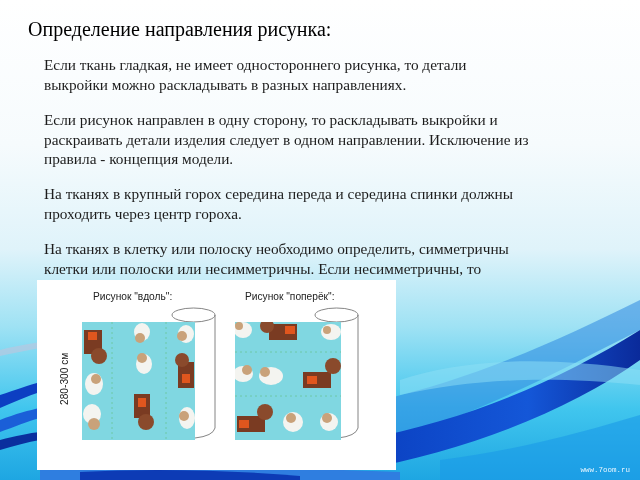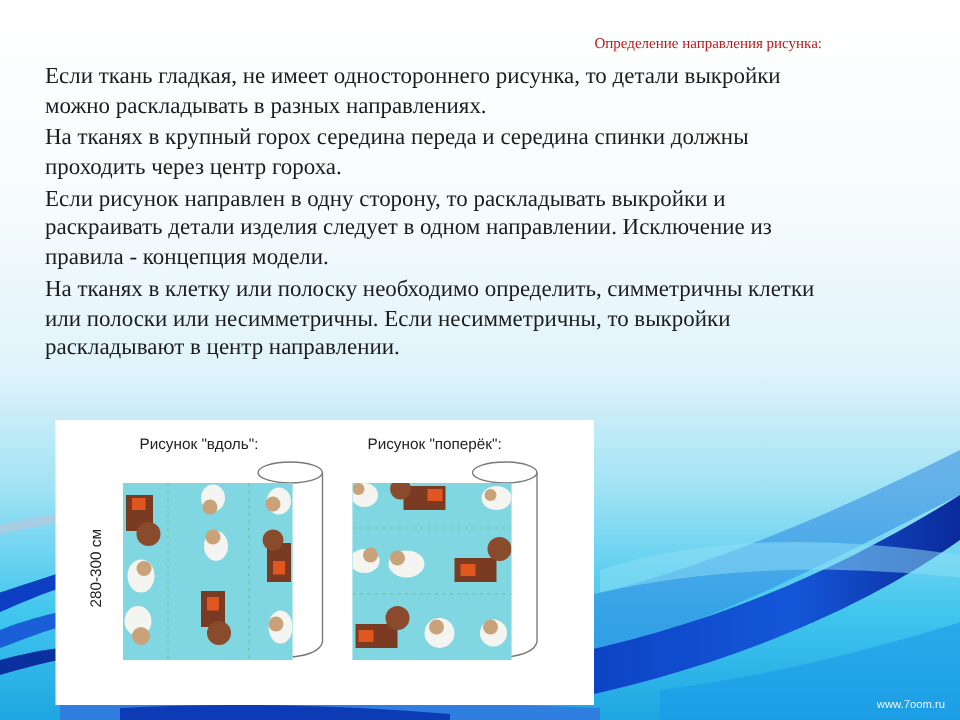--- a/index.html
+++ b/index.html
@@ -7,44 +7,44 @@
     width:640px; height:480px; overflow:hidden; position:relative;
     font-family: "Liberation Serif", "DejaVu Serif", serif;
     background: linear-gradient(180deg, #ffffff 0%, #f6fbfd 30%, #dff3fa 52%, #9fe2f4 68%, #41c6ee 85%, #1ea6e2 100%);
   }
   .bg-layer { position:absolute; inset:0; pointer-events:none; }
   .slide-text {
     position:absolute; left:28px; top:20px; width:520px;
     font-size:15.3px; line-height:19.4px; color:#1c1c1c;
   }
   .slide-title {
-    text-align:right; color:#b91c1c; margin:0; font-size:10px; font-weight:normal;
+    text-align:left; color:#000000; margin:0; font-size:20px; font-weight:normal;
     padding-left:0; width:520px;
   }
-  .slide-text p { margin:2px; }
+  .slide-text p { margin:16px; }
   .figure-panel {
     position:absolute; left:37px; top:280px; width:359px; height:190px;
     background:#ffffff;
   }
   .fig-label {
     position:absolute; font-family:"Liberation Sans", sans-serif;
     font-size:10.2px; color:#222;
   }
   .side-label {
     position:absolute; font-family:"Liberation Sans", sans-serif;
     font-size:10.2px; color:#222; transform:rotate(-90deg); transform-origin:left top;
     white-space:nowrap;
   }
   .fabric {
     position:absolute; background:#7fd6e0; overflow:hidden;
   }
   .roll { position:absolute; }
   .watermark {
     position:absolute; right:10px; bottom:6px;
-    font-family:Liberation Sans, sans-serif; font-size:7.5px; color:#e8f6ff;padding-left:36px;
+    font-family:Liberation Mono, monospace; font-size:7.5px; color:#e8f6ff;padding-left:36px;
   }
 </style>
 </head>
 <body>
 
 <svg class="bg-layer" width="640" height="480" viewBox="0 0 640 480">
   <defs>
     <linearGradient id="wv1" x1="0" y1="0" x2="1" y2="0">
       <stop offset="0" stop-color="#0a3fc0"></stop>
       <stop offset="0.6" stop-color="#1457d8"></stop>
@@ -63,22 +63,22 @@
   <path d="M0 440 C 15 436, 30 433, 40 432 L40 440 C 28 442, 14 446, 0 450 Z" fill="#0a2f9e"></path>
   <path d="M0 350 C 15 346, 30 344, 40 342 L40 348 C 28 350, 14 353, 0 356 Z" fill="#b8c8e0" opacity="0.7"></path>
   <path d="M40 470 C 150 462, 280 468, 400 472 L400 480 L40 480 Z" fill="#2f7ee0"></path>
   <path d="M80 472 C 150 468, 230 470, 300 476 L300 480 L80 480 Z" fill="#0d3bb5"></path>
   <path d="M440 460 C 520 450, 590 430, 640 415 L640 480 L440 480 Z" fill="#1a9ae8" opacity="0.6"></path>
 </svg>
 
 <div class="slide-text">
   <h1 class="slide-title">Определение направления рисунка:</h1>
   <p>Если ткань гладкая, не имеет одностороннего рисунка, то детали выкройки можно раскладывать в разных направлениях.</p>
+  <p>Если рисунок направлен в одну сторону, то раскладывать выкройки и раскраивать детали изделия следует в одном направлении. Исключение из правила - концепция модели.</p>
   <p>На тканях в крупный горох середина переда и середина спинки должны проходить через центр гороха.</p>
-  <p>Если рисунок направлен в одну сторону, то раскладывать выкройки и раскраивать детали изделия следует в одном направлении. Исключение из правила - концепция модели.</p>
   <p>На тканях в клетку или полоску необходимо определить, симметричны клетки или полоски или несимметричны. Если несимметричны, то выкройки раскладывают в центр направлении.</p>
 </div>
 
 <div class="figure-panel">
   <span class="fig-label" style="left:56px; top:11px;">Рисунок "вдоль":</span>
   <span class="fig-label" style="left:208px; top:11px;">Рисунок "поперёк":</span>
   <span class="side-label" style="left:22px; top:125px;">280-300 см</span>
 
   <svg class="roll" style="left:132px; top:26px;" width="50" height="135" viewBox="0 0 50 135">
     <rect x="3" y="8" width="43" height="120" fill="#fff"></rect>

